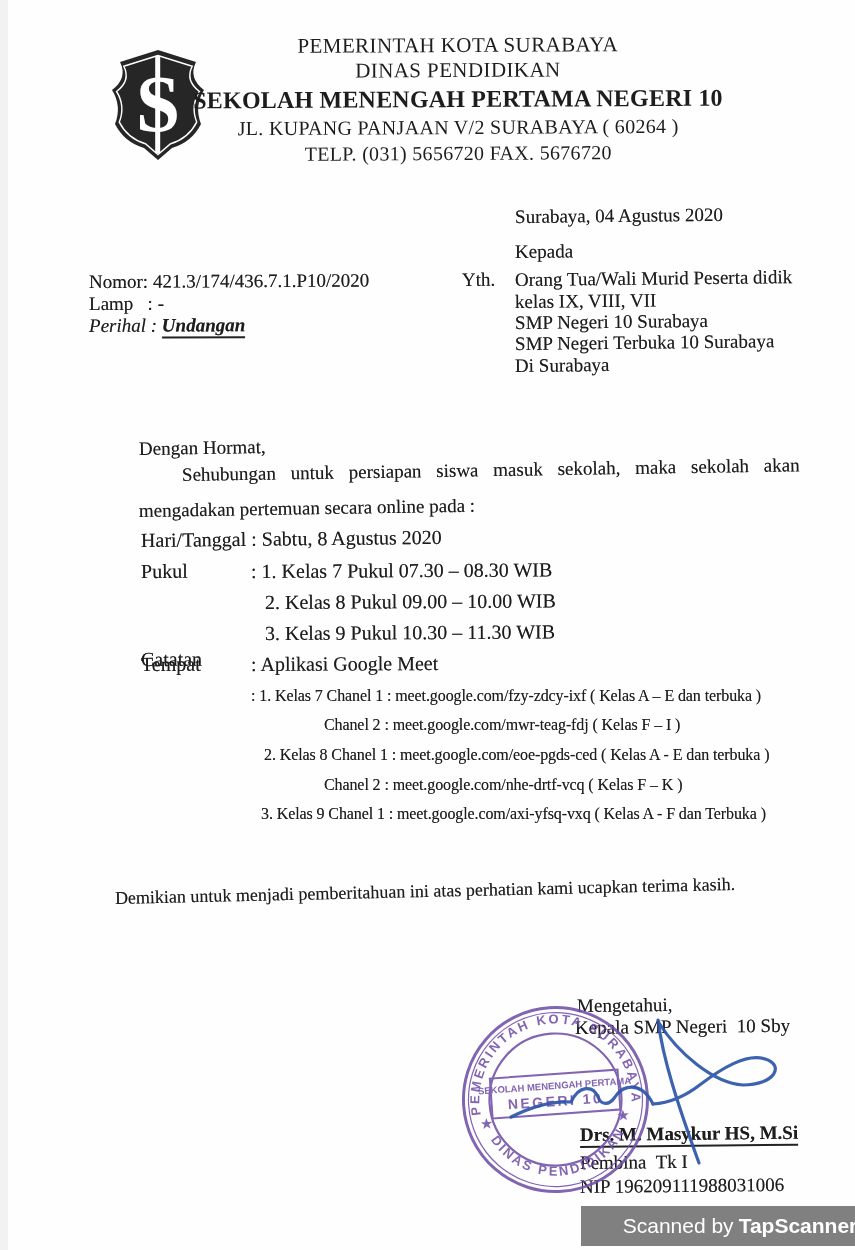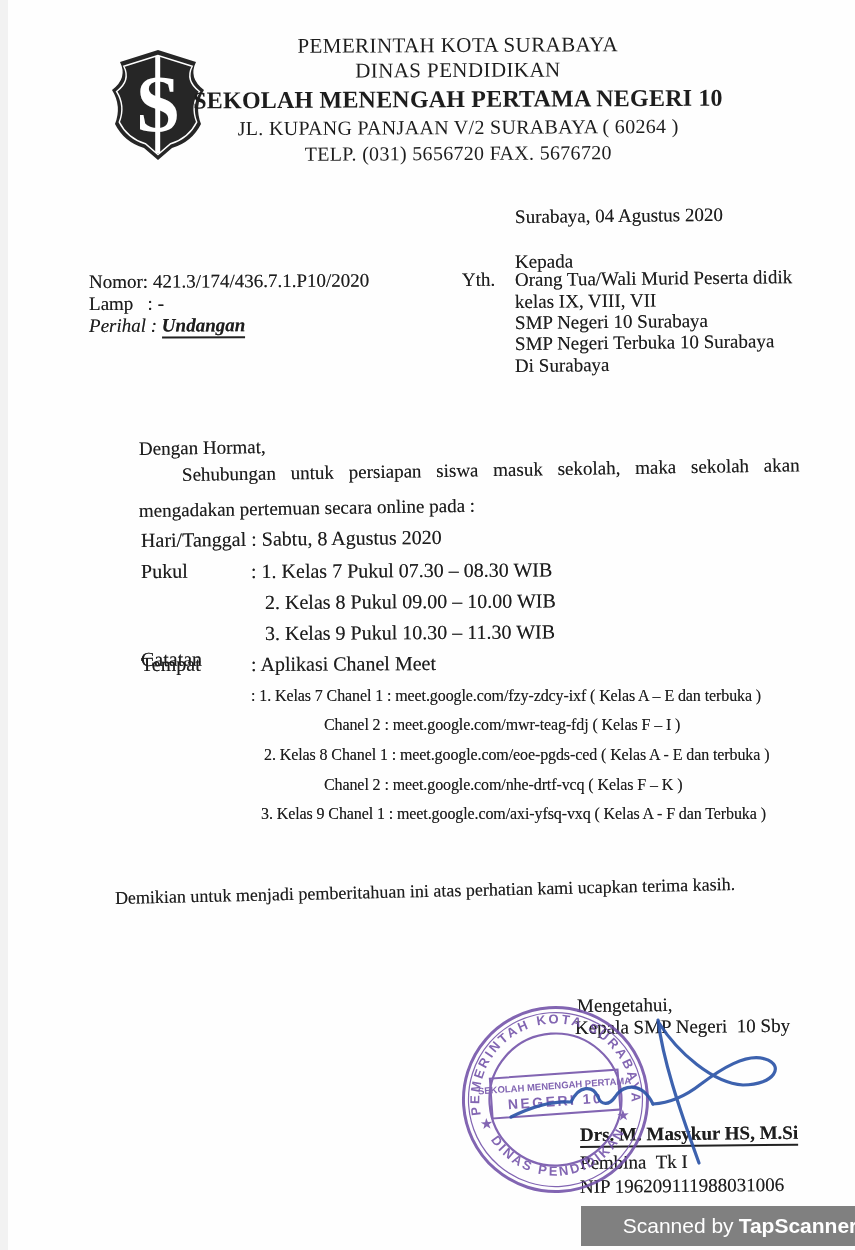--- a/index.html
+++ b/index.html
@@ -57,21 +57,21 @@
 
   <div class="letterhead">
     <div class="lh1">PEMERINTAH KOTA SURABAYA</div>
     <div class="lh2">DINAS PENDIDIKAN</div>
     <div class="lh3">SEKOLAH MENENGAH PERTAMA NEGERI 10</div>
     <div class="lh4">JL. KUPANG PANJAAN V/2 SURABAYA ( 60264 )</div>
     <div class="lh5">TELP. (031) 5656720 FAX. 5676720</div>
   </div>
 
   <div class="line rB" style="left:507px;top:206px;">Surabaya, 04 Agustus 2020</div>
-  <div class="line rB" style="left:507px;top:251px;">Kepada</div>
+  <div class="line rB" style="left:507px;top:241px;">Kepada</div>
   <div class="line rB" style="left:454px;top:269px;">Yth.</div>
   <div class="line rB" style="left:507px;top:269px;">Orang Tua/Wali Murid Peserta didik</div>
   <div class="line rB" style="left:507px;top:291px;">kelas IX, VIII, VII</div>
   <div class="line rB" style="left:507px;top:312px;">SMP Negeri 10 Surabaya</div>
   <div class="line rB" style="left:507px;top:333px;">SMP Negeri Terbuka 10 Surabaya</div>
   <div class="line rB" style="left:507px;top:355px;">Di Surabaya</div>
 
   <div class="line rA" style="left:81px;top:271px;">Nomor: 421.3/174/436.7.1.P10/2020</div>
   <div class="line rA" style="left:81px;top:293px;">Lamp   : -</div>
   <div class="line rA" style="left:81px;top:315px;font-style:italic;"><span>Perihal : </span><span class="bold-u">Undangan</span></div>
@@ -80,21 +80,21 @@
   <div class="line rC just" style="left:174px;top:464px;">Sehubungan untuk persiapan siswa masuk sekolah, maka sekolah akan</div>
   <div class="line rC" style="left:131px;top:500px;">mengadakan pertemuan secara online pada :</div>
   <div class="line rB sz20" style="left:133px;top:529px;">Hari/Tanggal : Sabtu, 8 Agustus 2020</div>
 
   <div class="line rA sz20" style="left:133px;top:560px;">Pukul</div>
   <div class="line rA sz20" style="left:243px;top:560px;">: 1. Kelas 7 Pukul 07.30 – 08.30 WIB</div>
   <div class="line rA sz20" style="left:257px;top:591px;">2. Kelas 8 Pukul 09.00 – 10.00 WIB</div>
   <div class="line rA sz20" style="left:257px;top:622px;">3. Kelas 9 Pukul 10.30 – 11.30 WIB</div>
 
   <div class="line rA sz20" style="left:133px;top:653px;">Tempat</div>
-  <div class="line rA sz20" style="left:243px;top:653px;">: Aplikasi Chanel Meet</div>
+  <div class="line rA sz20" style="left:243px;top:653px;">: Aplikasi Google Meet</div>
 
   <div class="line rA sz20" style="left:133px;top:648px;">Catatan</div>
   <div class="line sz16" style="left:243px;top:687px;">: 1. Kelas 7 Chanel 1 : meet.google.com/fzy-zdcy-ixf ( Kelas A – E dan terbuka )</div>
   <div class="line sz16" style="left:316px;top:716px;">Chanel 2 : meet.google.com/mwr-teag-fdj ( Kelas F – I )</div>
   <div class="line sz16" style="left:256px;top:746px;">2. Kelas 8 Chanel 1 : meet.google.com/eoe-pgds-ced ( Kelas A - E dan terbuka )</div>
   <div class="line sz16" style="left:316px;top:776px;">Chanel 2 : meet.google.com/nhe-drtf-vcq ( Kelas F – K )</div>
   <div class="line sz16" style="left:253px;top:805px;">3. Kelas 9 Chanel 1 : meet.google.com/axi-yfsq-vxq ( Kelas A - F dan Terbuka )</div>
 
   <div class="line rD sz18" style="left:107px;top:888px;">Demikian untuk menjadi pemberitahuan ini atas perhatian kami ucapkan terima kasih.</div>
 

